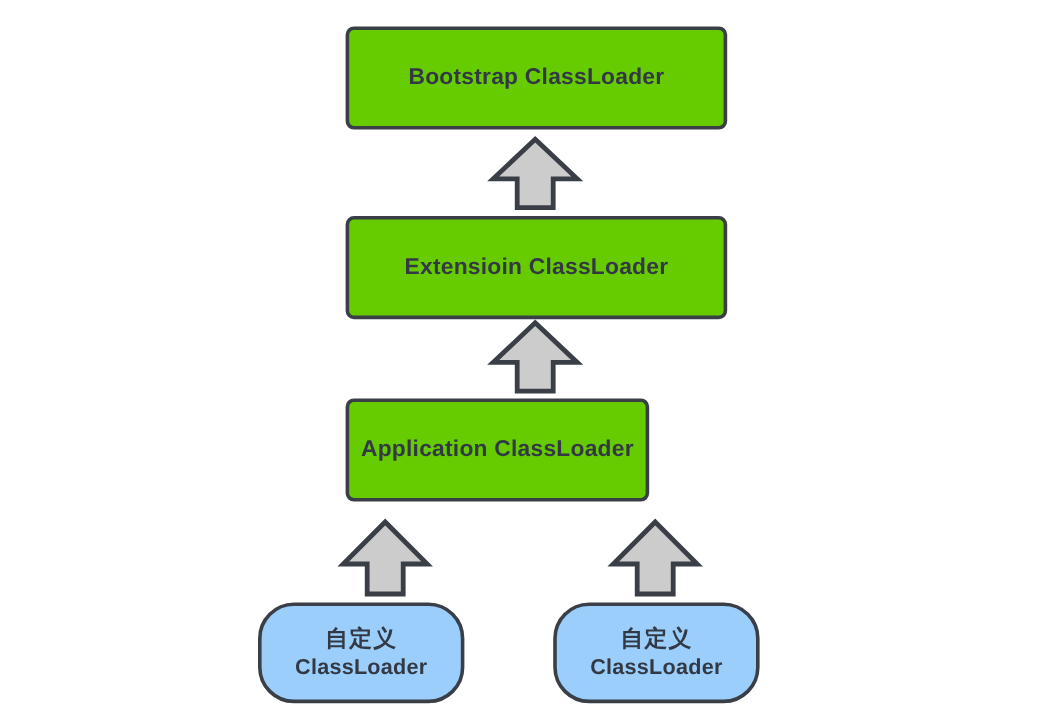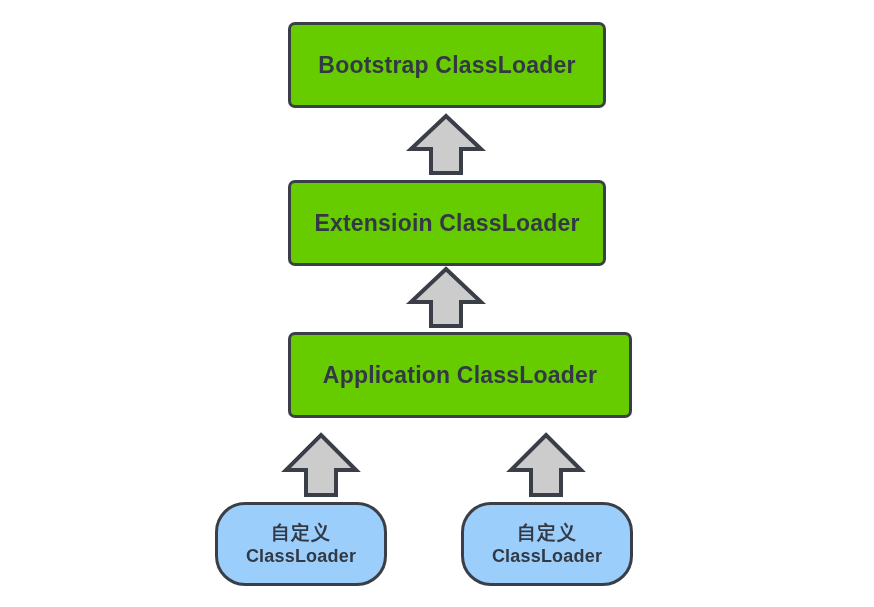--- a/index.html
+++ b/index.html
@@ -28,21 +28,21 @@
     align-items: center;
     justify-content: center;
     text-align: center;
     color: #333944;
     font-weight: bold;
     line-height: 1.25;
     letter-spacing: 0.2px;
   }
   .node.green {
     background: #66cc00;
-    font-size: 23px;
+    font-size: 19px;
   }
   .node.blue {
     background: #9bcefb;
     font-size: 18px;
     border-radius: 30px;
   }
   .node .label-line {
     display: block;
   }
   .node .label-line.cjk {
@@ -85,21 +85,21 @@
   <div class="node green" style="left:288px; top:180px; width:318px; height:86px;">
     <span class="label-line">Extensioin ClassLoader</span>
   </div>
 
   <div class="arrow" style="left:408px; top:266px; width:76px; height:63px;">
     <svg viewBox="0 0 76 63" preserveAspectRatio="none">
       <polygon class="arrow-shape" points="38,3 73,36 53,36 53,60 23,60 23,36 3,36"></polygon>
     </svg>
   </div>
 
-  <div class="node green" style="left:288px; top:332px; width:344px; height:86px;">
+  <div class="node green" style="left:288px; top:332px; width:253px; height:86px;">
     <span class="label-line">Application ClassLoader</span>
   </div>
 
   <div class="arrow" style="left:283px; top:432px; width:76px; height:66px;">
     <svg viewBox="0 0 76 66" preserveAspectRatio="none">
       <polygon class="arrow-shape" points="38,3 73,38 53,38 53,63 23,63 23,38 3,38"></polygon>
     </svg>
   </div>
 
   <div class="arrow" style="left:508px; top:432px; width:76px; height:66px;">

